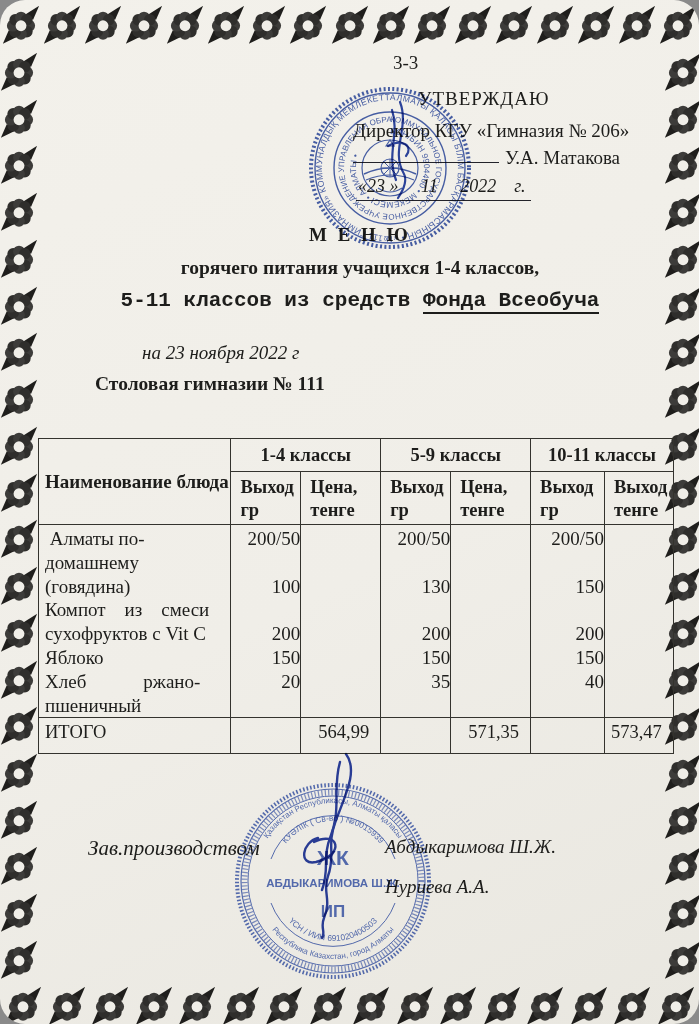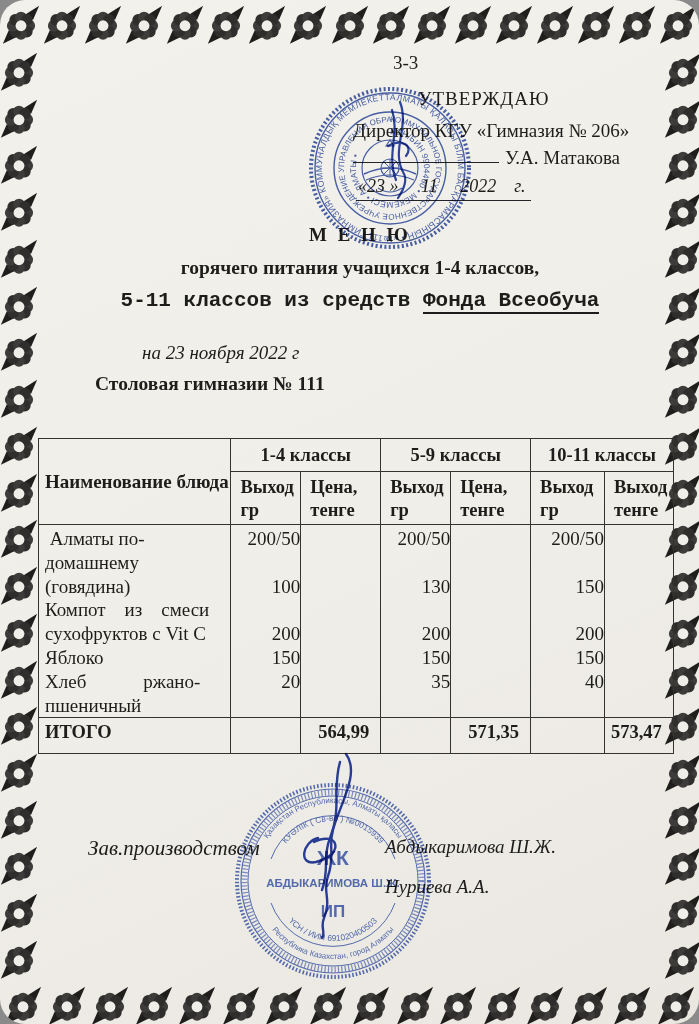--- a/index.html
+++ b/index.html
@@ -40,21 +40,21 @@
   .sigrow-name{ left:385px; font-size:19px; }
   
   .menu-table{ position:absolute; left:38px; top:438px; width:636px; z-index:2;
     border-collapse:collapse; font-size:18.5px; }
   .menu-table td{ border:1.6px solid #34332e; vertical-align:top; }
   .menu-table .gh{ font-weight:bold; text-align:center; height:33px; vertical-align:middle; }
   .menu-table .nameh{ font-weight:bold; vertical-align:middle; padding-left:6px; font-size:19px; }
   .menu-table .sub{ font-weight:bold; padding:4px 4px 2px 9px; height:52px; line-height:23px; }
   .menu-table .dishcell{ padding:2px 2px 0 6px; line-height:23.8px; font-size:19px; }
   .menu-table .outcell{ text-align:right; padding-top:2px; line-height:23.8px; font-size:19px; }
-  .menu-table .totrow td{ height:36px; font-weight:bold; padding-top:4px;margin-left:42px; }
+  .menu-table .totrow td{ height:36px; font-weight:normal; padding-top:4px;margin-left:42px; }
   .menu-table .totlabel{ padding-left:6px; }
   .menu-table .totval{ padding-left:17px; }
   .menu-table .totval-last{ padding-left:6px; }
   
   .stamp{ position:absolute; z-index:3; mix-blend-mode:multiply; }
   .stamp-top{ left:308px; top:86px; width:164px; height:164px; opacity:.92; }
   .stamp-bottom{ left:233px; top:781px; width:200px; height:200px; opacity:.92; }
   .pen{ position:absolute; z-index:4; mix-blend-mode:multiply; }
   .pen-top{ left:366px; top:94px; width:70px; height:110px; }
   .pen-bottom{ left:262px; top:742px; width:140px; height:215px; }

